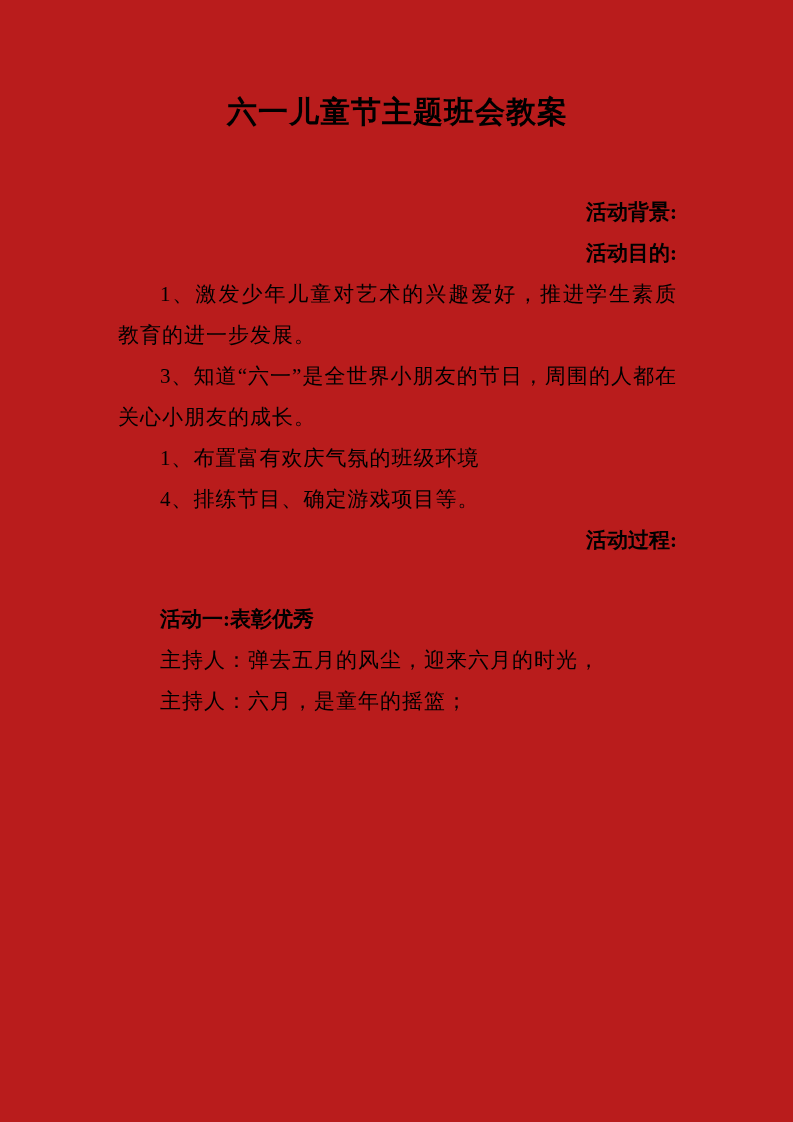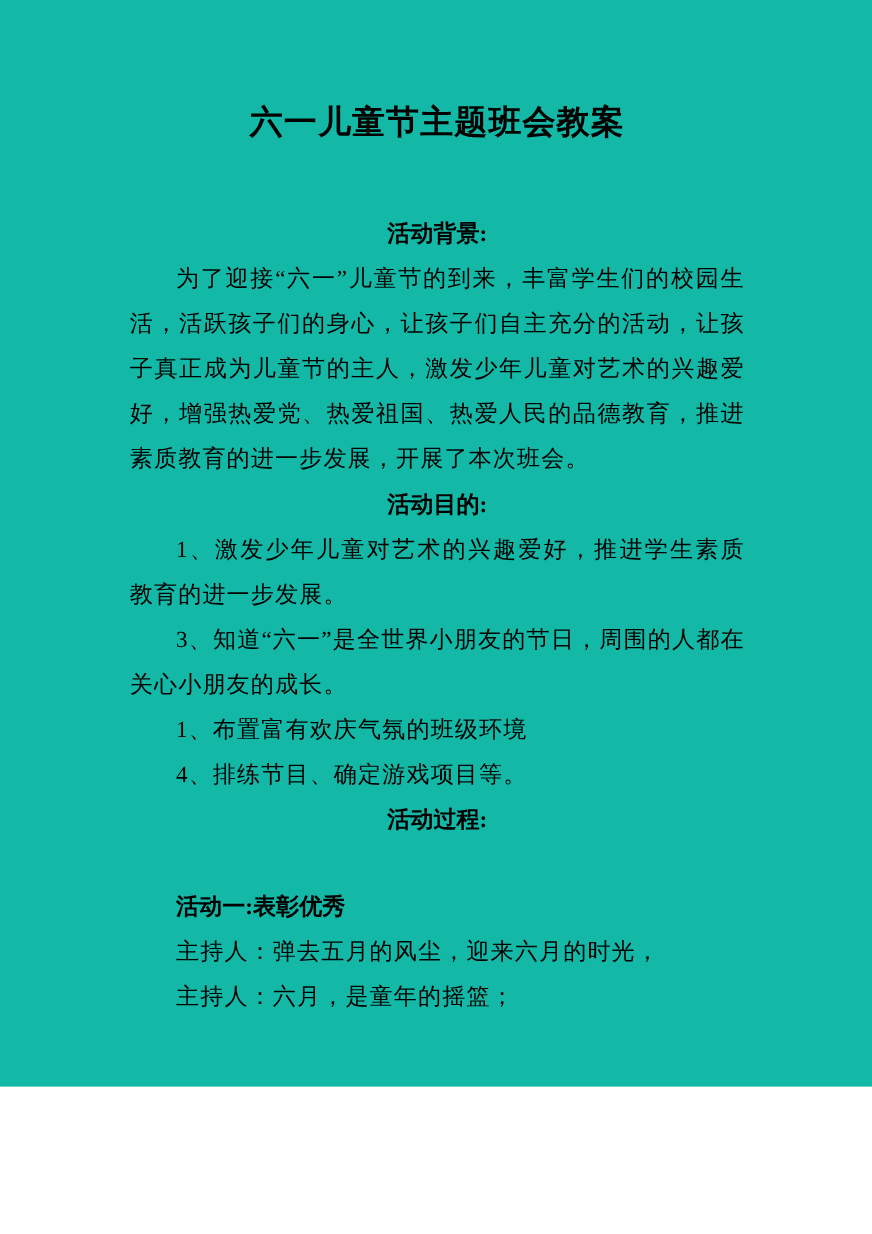--- a/index.html
+++ b/index.html
@@ -3,39 +3,39 @@
 <meta charset="utf-8">
 <style>
   * { margin: 0; padding: 0; box-sizing: border-box; }
   html, body {
     background: #ffffff;
     font-family: "Liberation Serif", "DejaVu Serif", serif;
   }
   .page {
     position: relative;
     width: 793px;
-    height: 988px;
-    background: #14b8a6;
+    height: 1122px;
+    background: #b91c1c;
     color: #000000;
     padding: 88px 116px 0 118px;
     overflow: hidden;
   }
   .doc-title {
     font-size: 30px;
     font-weight: bold;
     text-align: center;
     line-height: 48px;
     margin-bottom: 56px;
     letter-spacing: 1px;
   }
   .heading {
     font-size: 21px;
     font-weight: bold;
     line-height: 41px;
-    text-align: center;
+    text-align: right;
   }
   .para {
     font-size: 21px;
     line-height: 41px;
     text-align: justify;
     text-align-last: left;
     letter-spacing: 1px;
   }
   .indent { text-indent: 2em; }
   .subheading {
@@ -47,21 +47,20 @@
   }
 </style>
 </head>
 <body>
 
 <div class="page">
 
   <h1 class="doc-title">六一儿童节主题班会教案</h1>
 
   <div class="heading">活动背景:</div>
-  <p class="para indent">为了迎接“六一”儿童节的到来，丰富学生们的校园生活，活跃孩子们的身心，让孩子们自主充分的活动，让孩子真正成为儿童节的主人，激发少年儿童对艺术的兴趣爱好，增强热爱党、热爱祖国、热爱人民的品德教育，推进素质教育的进一步发展，开展了本次班会。</p>
 
   <div class="heading">活动目的:</div>
   <p class="para indent">1、激发少年儿童对艺术的兴趣爱好，推进学生素质教育的进一步发展。</p>
   <p class="para indent">3、知道“六一”是全世界小朋友的节日，周围的人都在关心小朋友的成长。</p>
 
   <p class="para indent">1、布置富有欢庆气氛的班级环境</p>
   <p class="para indent">4、排练节目、确定游戏项目等。</p>
 
   <div class="heading">活动过程:</div>
   <div class="subheading">活动一:表彰优秀</div>

